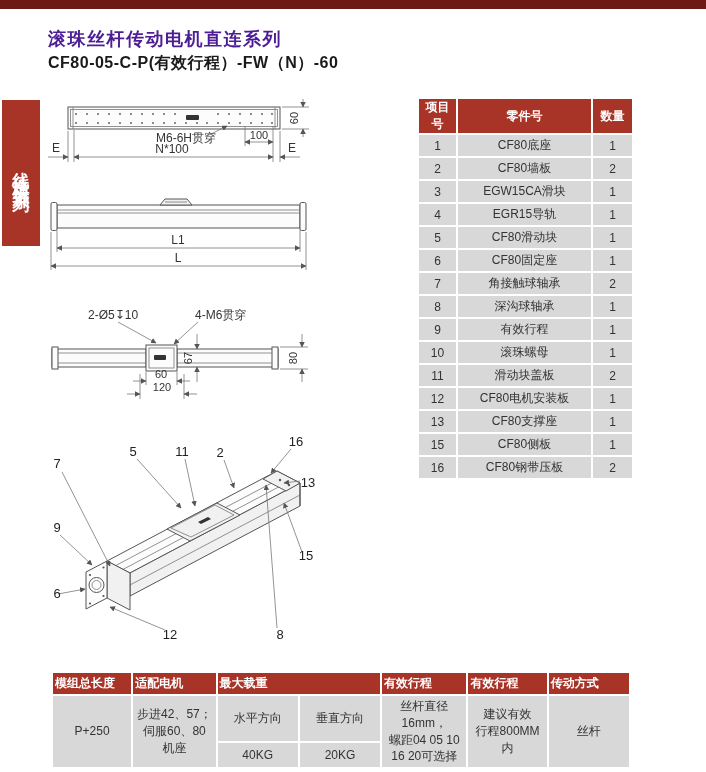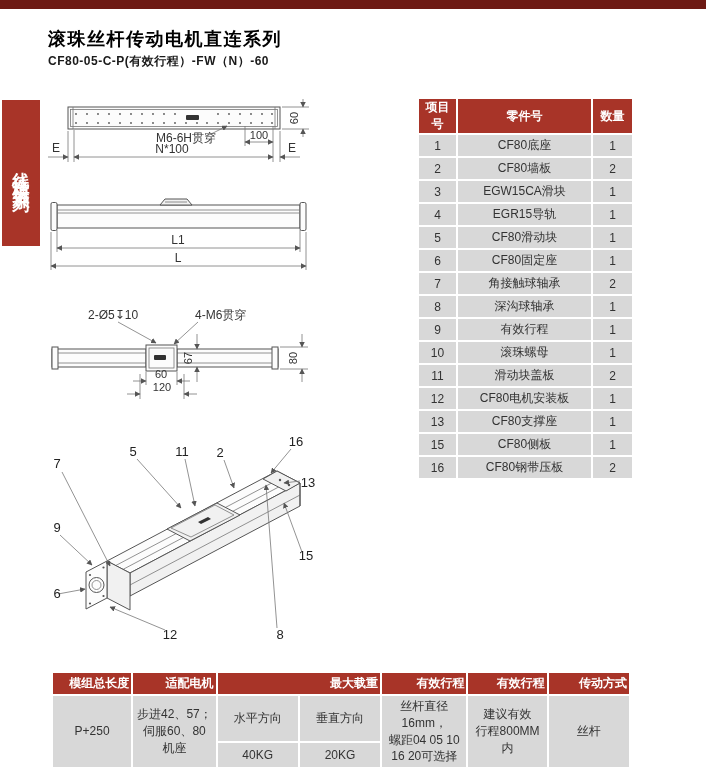--- a/index.html
+++ b/index.html
@@ -4,25 +4,25 @@
 <style>
   * { margin:0; padding:0; box-sizing:border-box; }
   body { background:#fff; }
   .page {
     position:relative; width:706px; height:772px; background:#ffffff;
     font-family:"Liberation Sans","DejaVu Sans",sans-serif; overflow:hidden;
   }
   .topbar { position:absolute; left:0; top:0; width:706px; height:9px; background:#6D1A14; z-index:3; }
   .title {
     position:absolute; left:48px; top:27px; z-index:3;
-    color:#000000; font-size:18px; font-weight:bold; letter-spacing:1.5px;
+    color:#4c1d95; font-size:18px; font-weight:bold; letter-spacing:1.5px;
   }
   .subtitle {
     position:absolute; left:48px; top:53px; z-index:3;
-    color:#1a1a1a; font-size:12px; font-weight:600; letter-spacing:0.5px;
+    color:#1a1a1a; font-size:16px; font-weight:600; letter-spacing:0.5px;
   }
   .series-banner {
     position:absolute; left:2px; top:100px; width:38px; height:146px; z-index:4;
     background:#A83428; color:#ffffff; font-size:17px; font-weight:bold;
     writing-mode:vertical-rl; text-orientation:upright; letter-spacing:5px;
     display:flex; align-items:center; justify-content:center;
   }
   svg.drawings { position:absolute; left:0; top:0; z-index:1; }
   svg .ln   { stroke:#555; stroke-width:1; fill:none; }
   svg .lnth { stroke:#777; stroke-width:0.8; fill:none; }
@@ -46,21 +46,21 @@
     background:#D8D8D8; color:#333; font-size:12px; height:21px;
     text-align:center; padding:0 2px; white-space:nowrap; overflow:hidden;
   }
   table.spec {
     position:absolute; left:51px; top:671px; z-index:2;
     border-collapse:separate; border-spacing:2px; background:#ffffff;
     table-layout:fixed; width:580px;
   }
   table.spec th {
     background:#A83428; color:#fff; font-size:12px; font-weight:bold;
-    height:21px; text-align:right; padding:0 2px;
+    height:21px; text-align:left; padding:0 2px;
   }
   table.spec td {
     background:#D8D8D8; color:#333; font-size:12px; text-align:center;
     vertical-align:middle; padding:2px 3px; white-space:pre-line; line-height:1.4;
   }
   table.spec td.r1 { height:40px; }
   table.spec td.r2 { height:21px;margin-left:8px; }
 </style>
 </head>
 <body>

